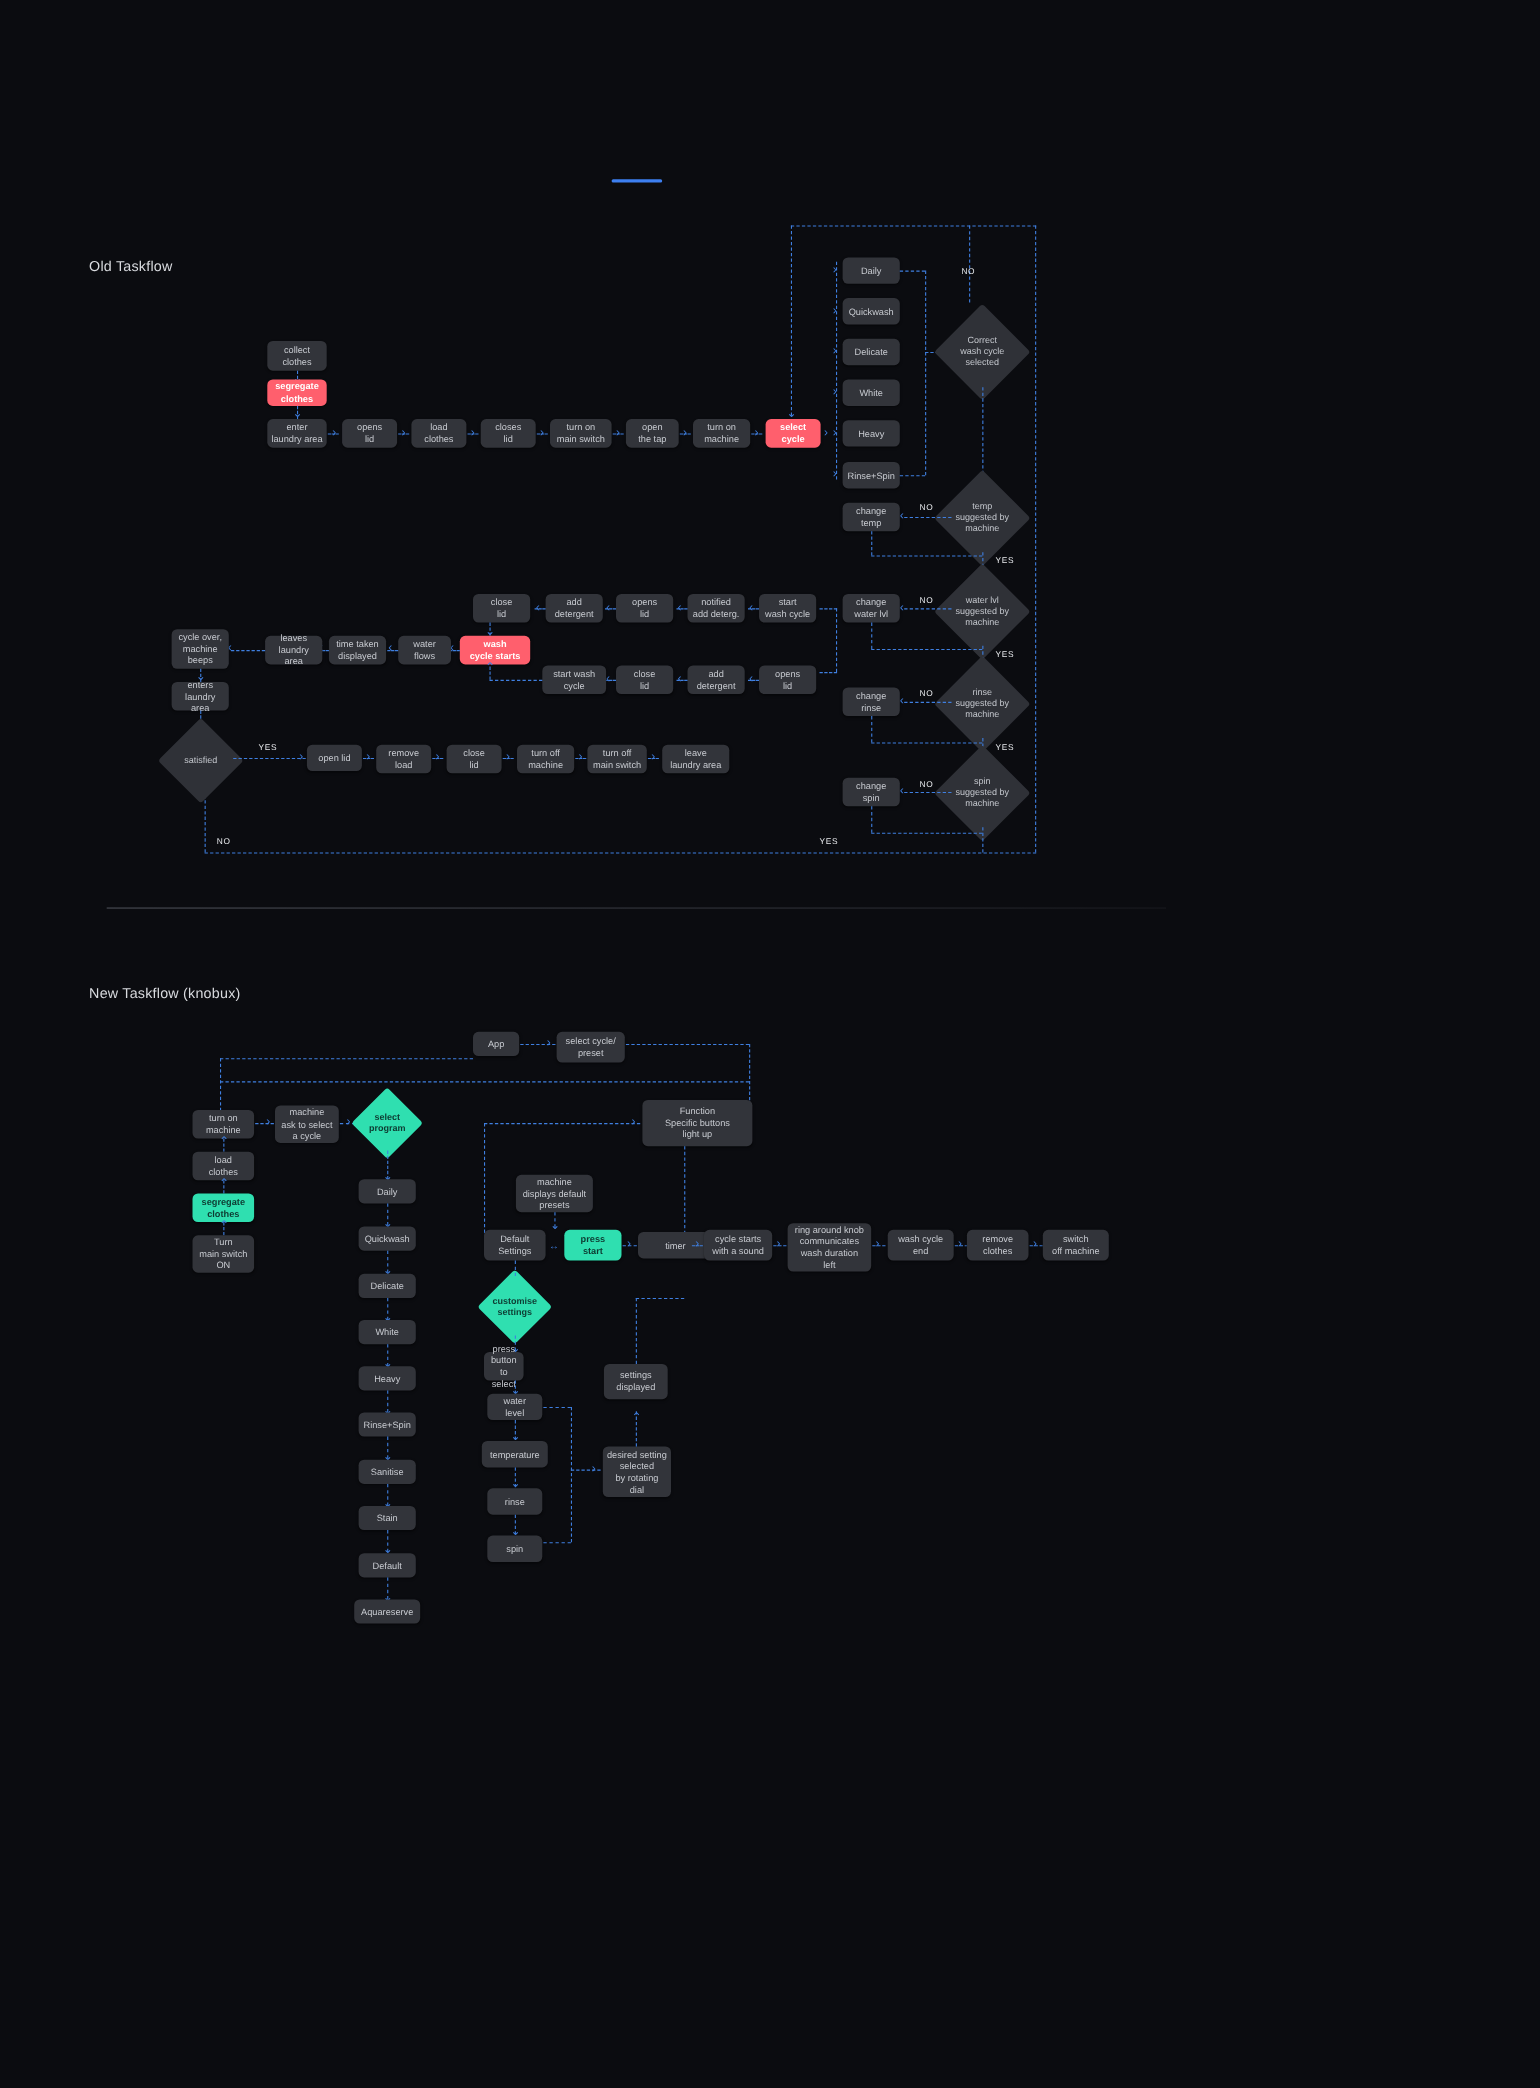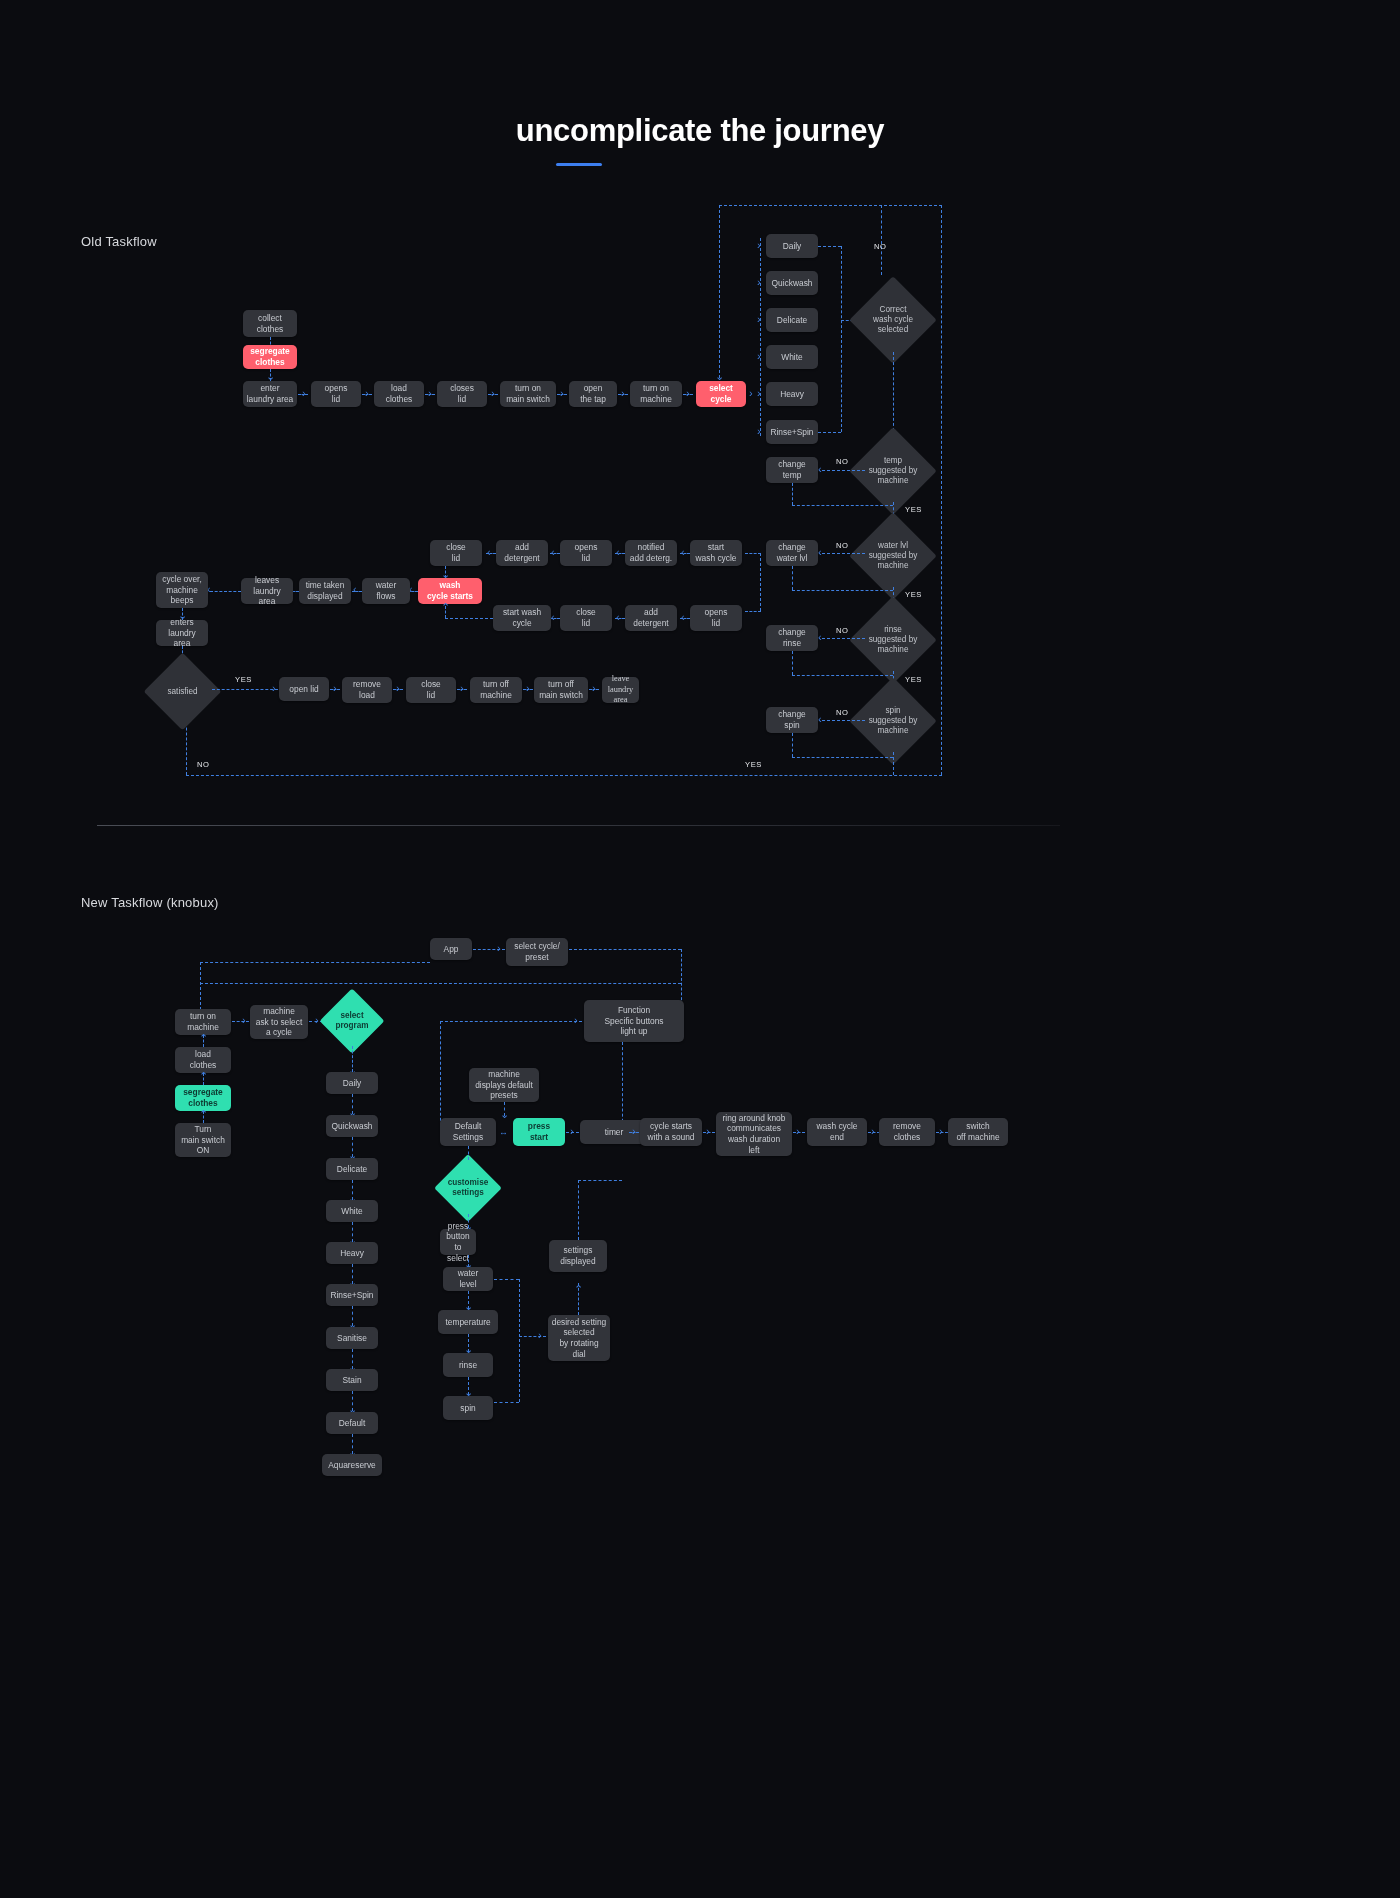--- a/index.html
+++ b/index.html
@@ -79,21 +79,20 @@
 
   .yn {
     position:absolute; font-size:7.6px; color:#e7e9ec; letter-spacing:.6px;
   }
 </style>
 </head>
 <body>
 
 <div id="stage">
 
-  <div class="title">uncomplicate the journey</div>
   <div class="title-rule"></div>
 
   <div class="section-label" style="left:81px; top:234px;">Old Taskflow</div>
 
   <div class="node" style="left:243px; top:310px; width:54px; height:27px;">collect
 clothes</div>
   <div class="ln v" style="left:270px; top:337px; height:12px;"></div>
   <div class="arr d" style="left:266px; top:340px;"></div>
 
   <div class="node red" style="left:243px; top:345px; width:54px; height:24px;">segregate
@@ -352,21 +351,21 @@
   <div class="node" style="left:470px; top:677px; width:52px; height:26px;">turn off
 machine</div>
   <div class="ln h" style="left:523px; top:689px; width:10px;"></div>
   <div class="arr r" style="left:526px; top:684px;"></div>
 
   <div class="node" style="left:534px; top:677px; width:54px; height:26px;">turn off
 main switch</div>
   <div class="ln h" style="left:589px; top:689px; width:10px;"></div>
   <div class="arr r" style="left:592px; top:684px;"></div>
 
-  <div class="node" style="left:602px; top:677px; width:37px; height:26px;font-family:Liberation Serif, serif;">leave
+  <div class="node" style="left:602px; top:677px; width:61px; height:26px;">leave
 laundry area</div>
 
   <div class="divider"></div>
 
   <div class="section-label" style="left:81px; top:895px;">New Taskflow (knobux)</div>
 
   <div class="node" style="left:430px; top:938px; width:42px; height:22px;">App</div>
   <div class="ln h" style="left:473px; top:949px; width:32px;"></div>
   <div class="arr r" style="left:497px; top:944px;"></div>
   <div class="node" style="left:506px; top:938px; width:62px; height:28px;">select cycle/

